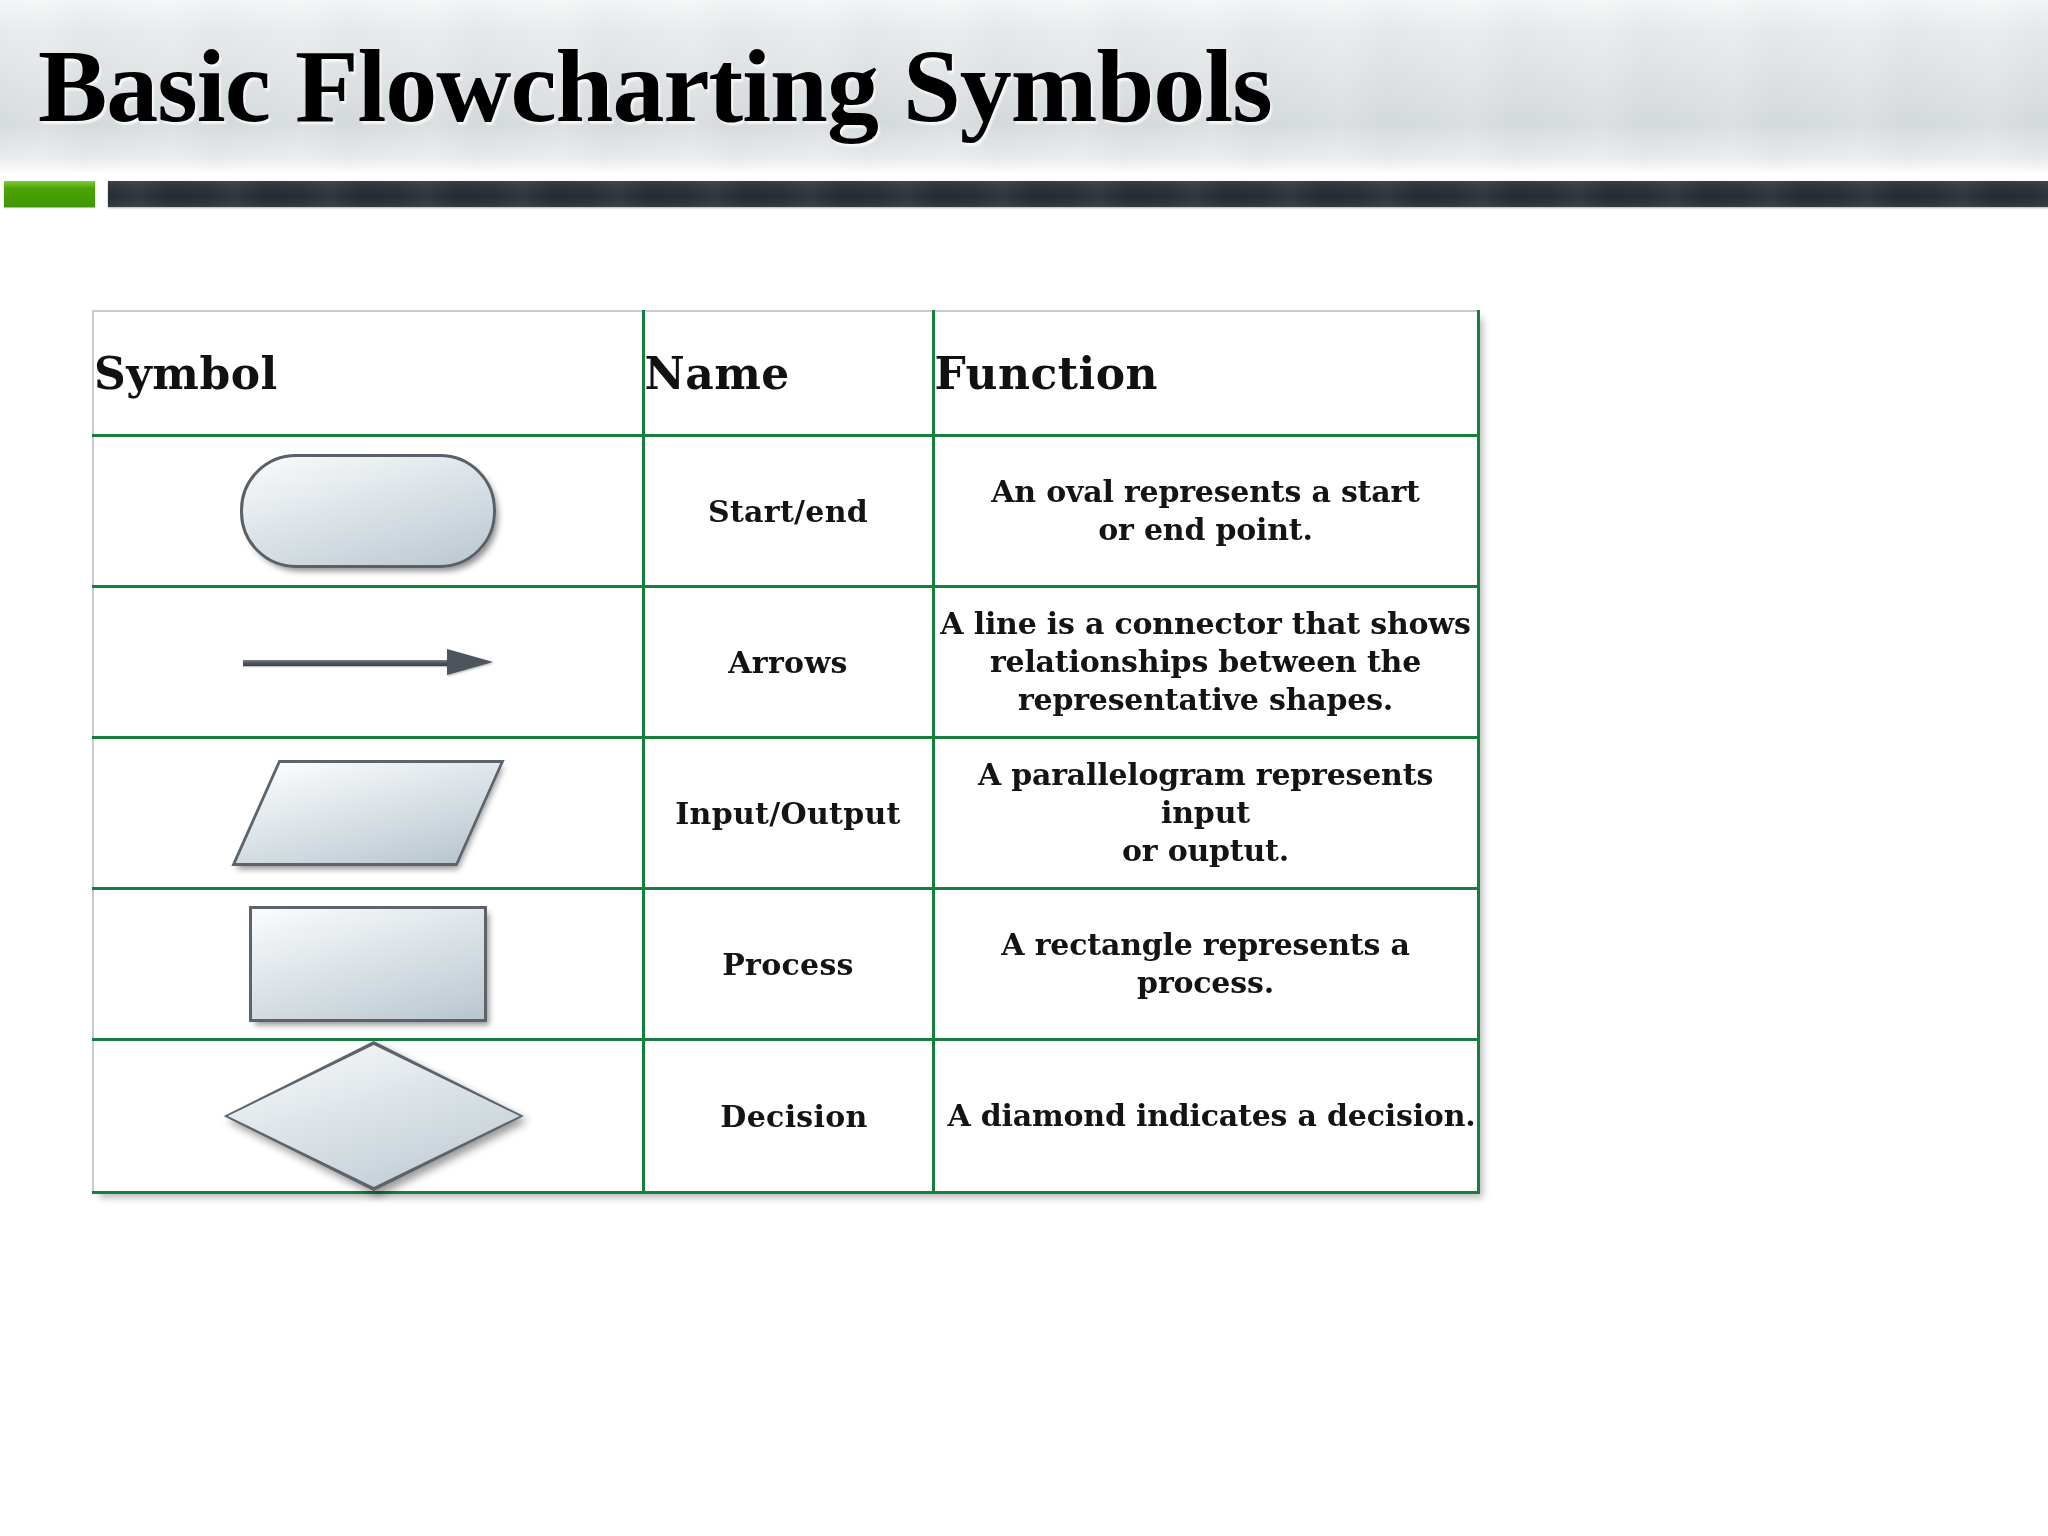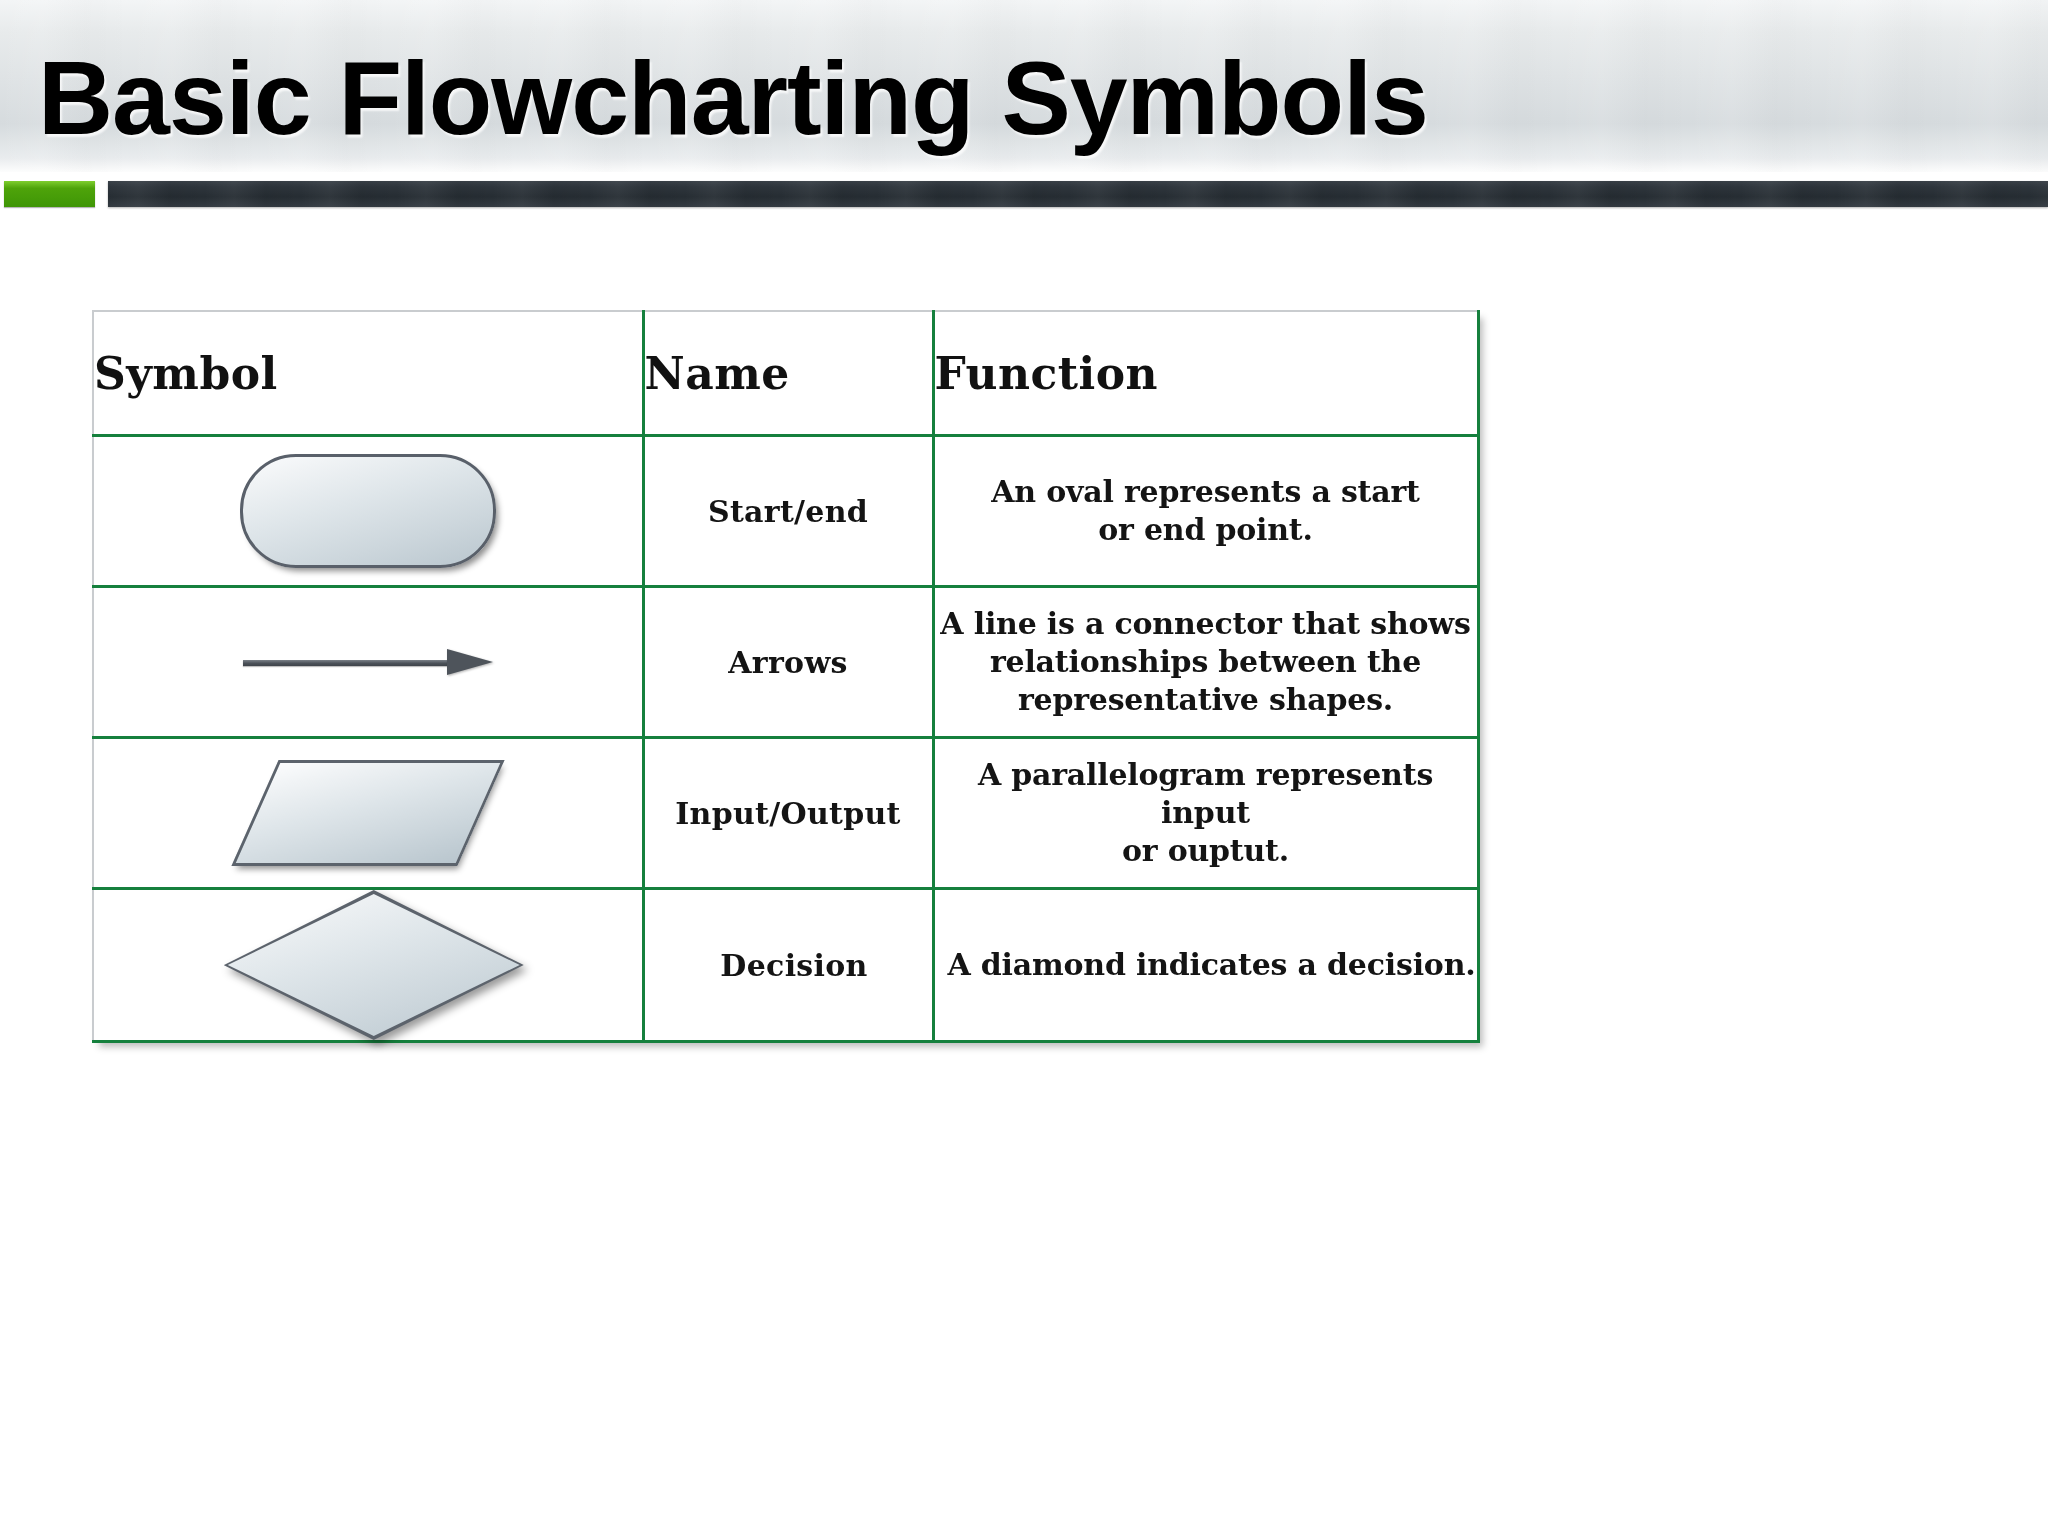--- a/index.html
+++ b/index.html
@@ -37,22 +37,22 @@
     background: repeating-linear-gradient(90deg,
         rgba(255,255,255,0.00) 0px,
         rgba(255,255,255,0.10) 42px,
         rgba(0,0,0,0.012) 86px,
         rgba(255,255,255,0.00) 130px);
     pointer-events:none;
   }
   .slide-title {
     position: absolute;
     left: 38px;
-    top: 46px;
-    font-family: Liberation Sans, sans-serif;
+    top: 34px;
+    font-family: Liberation Serif, serif;
     font-weight: 700;
     font-size: 104px;
     line-height: 104px;
     letter-spacing: -1px;
     color: #000000;
     white-space: nowrap;
     z-index: 2;
     text-shadow: 2px 3px 2px rgba(255,255,255,0.75);
   }
 
@@ -308,20 +308,31 @@
           <div class="shape-parallelogram shape-grad"></div>
         </div>
       </td>
       <td class="cell-name">Input/Output</td>
       <td class="cell-func">
         <div>A parallelogram represents input</div>
         <div>or ouptut.</div>
       </td>
     </tr>
 
+    <tr class="row-4">
+      <td class="cell-symbol">
+        <div class="shape-wrap">
+          <div class="shape-rectangle shape-grad"></div>
+        </div>
+      </td>
+      <td class="cell-name">Process</td>
+      <td class="cell-func">
+        <div>A rectangle represents a process.</div>
+      </td>
+    </tr>
 
     <tr class="row-5">
       <td class="cell-symbol">
         <div class="shape-wrap">
           <div class="shape-diamond-outer">
             <div class="dia-border"></div>
             <div class="dia-inner"></div>
           </div>
         </div>
       </td>

